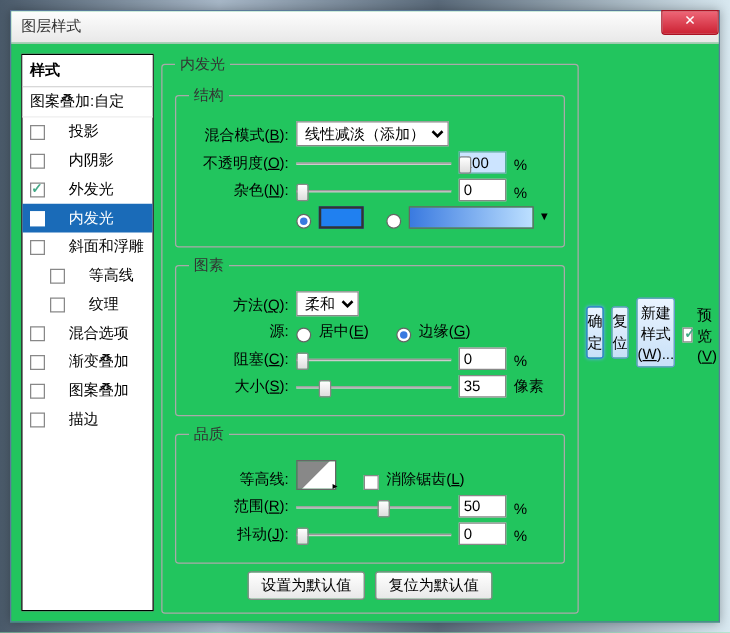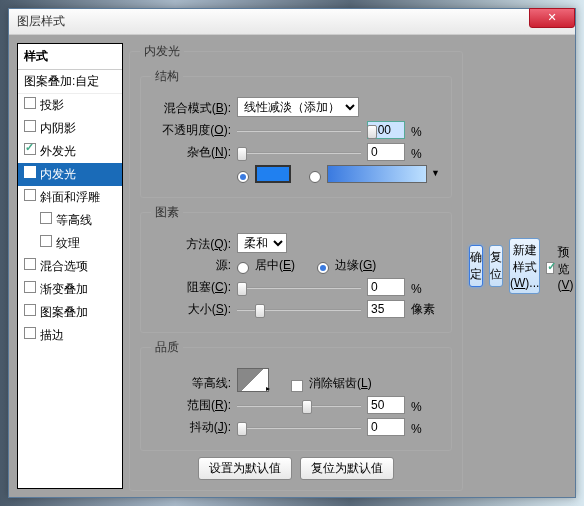--- a/index.html
+++ b/index.html
@@ -1,25 +1,25 @@
 <!DOCTYPE html>
 <html><head>
 <meta charset="utf-8">
 <style>
 *{box-sizing:border-box;margin:0;padding:0;font-family:"Microsoft YaHei","SimSun",sans-serif;font-size:12px}
 body{background:linear-gradient(90deg,#4a5a6a 0%,#a8b8c8 30%,#5a6a7a 60%,#d8e8f0 100%);width:584px;height:506px;overflow:hidden}
-.window{position:absolute;top:8px;left:8px;width:568px;height:490px;background:#a3a3a3;border:1px solid #5a7a9a;box-shadow:0 0 8px rgba(0,0,0,0.3)}
+.window{position:absolute;top:8px;left:8px;width:568px;height:490px;background:#22c55e;border:1px solid #5a7a9a;box-shadow:0 0 8px rgba(0,0,0,0.3)}
 .titlebar{height:26px;background:linear-gradient(#fdfdfd,#e8e8e8);border-bottom:1px solid #ccc;display:flex;align-items:center;padding-left:8px;position:relative}
 .titlebar-text{color:#333}
 .close-btn{position:absolute;right:0;top:-1px;width:46px;height:20px;background:linear-gradient(#e67,#c23);border:1px solid #a12;border-radius:0 0 3px 3px;color:#fff;text-align:center;line-height:16px;font-size:11px;cursor:pointer}
 .content{display:flex;padding:8px;gap:6px;height:calc(100% - 26px)}
 .sidebar{width:106px;border:1px solid #000000;background:#fff}
 .sidebar-header{background:#fff;border-bottom:1px solid #ccc;padding:4px 6px;font-weight:bold}
 .sidebar-sub{background:#fff;border-bottom:1px solid #eee;padding:3px 6px}
-.sidebar-item{padding:3px 6px;display:flex;gap:4px;cursor:pointer}
+.sidebar-item{padding:3px 6px;display:flex;align-items:center;gap:19px;cursor:pointer}
 .sidebar-item.indent{padding-left:22px}
 .sidebar-item.selected{background:#1a6bb8;color:#fff}
 .cb{width:12px;height:12px;border:1px solid #888;background:#fff;display:inline-block;position:relative}
 .cb.checked::after{content:"✓";position:absolute;top:-3px;left:0;color:#4a8;font-size:11px;font-weight:bold}
 .sidebar-item.selected .cb{border-color:#fff}
 .sidebar-item.selected .cb.checked::after{color:#fff}
 .main{flex:1;position:relative}
 fieldset{border:1px solid #aaa;border-radius:3px;margin-bottom:6px;padding:8px 10px 10px}
 legend{padding:0 4px;color:#333}
 .row{display:flex;align-items:flex-end;margin:4px 0;gap:6px}

